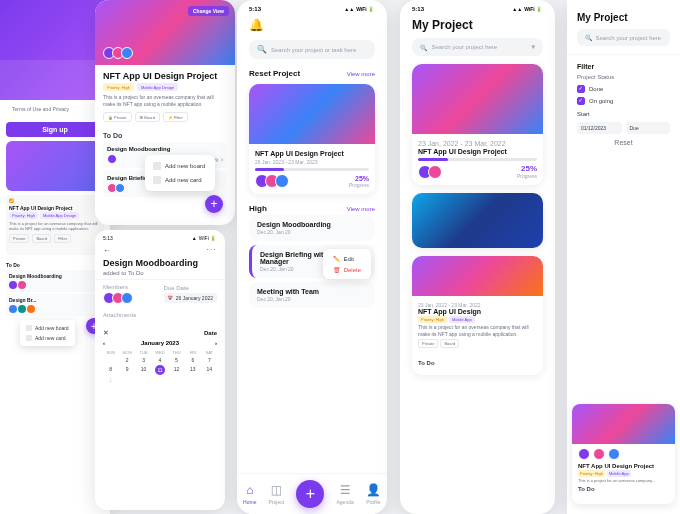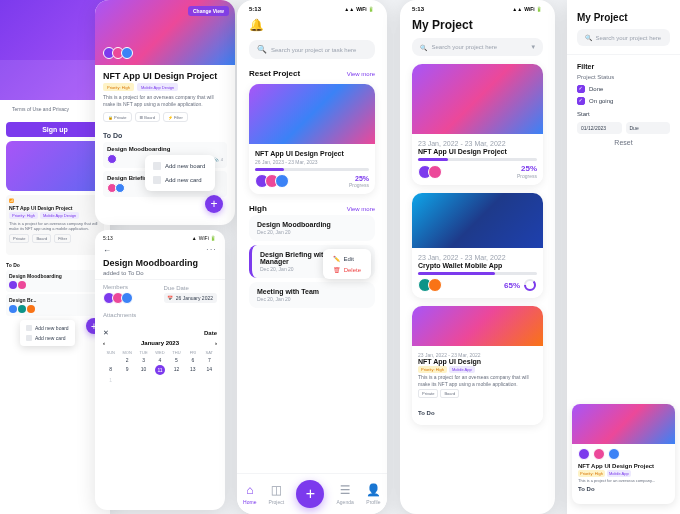--- a/index.html
+++ b/index.html
@@ -1312,40 +1312,20 @@
         <div style="text-align:right;">
           <div style="font-size:8px;font-weight:700;color:#7c3aed;">25%</div>
           <div style="font-size:5px;color:#9ca3af;">Progress</div>
         </div>
       </div>
     </div>
   </div>
 
   <div class="mp-project-card">
     <div class="mp-card-img" style="height:55px;background:linear-gradient(135deg,#0ea5e9,#1e3a8a,#1e40af);"></div>
-    <div class="mp-card-body">
-      <div style="font-size:7px;color:#9ca3af;margin-bottom:1px;">23 Jan, 2022 - 23 Mar, 2022</div>
-      <div class="mp-card-title">Crypto Wallet Mobile App</div>
-      <div class="progress-bar-wrap">
-        <div class="progress-bar-fill" style="width:65%;"></div>
-      </div>
-      <div class="mp-card-footer">
-        <div style="display:flex;">
-          <span style="display:inline-block;width:14px;height:14px;border-radius:50%;background:#0d9488;border:1.5px solid #fff;margin-right:-4px;"></span>
-          <span style="display:inline-block;width:14px;height:14px;border-radius:50%;background:#f97316;border:1.5px solid #fff;"></span>
-        </div>
-        <div style="text-align:right;display:flex;align-items:center;gap:3px;">
-          <div style="font-size:8px;font-weight:700;color:#7c3aed;">65%</div>
-          <svg width="14" height="14" viewBox="0 0 14 14">
-            <circle cx="7" cy="7" r="5" fill="none" stroke="#e5e7eb" stroke-width="2"></circle>
-            <circle cx="7" cy="7" r="5" fill="none" stroke="#7c3aed" stroke-width="2" stroke-dasharray="20.4 11.4" stroke-dashoffset="5"></circle>
-          </svg>
-        </div>
-      </div>
-    </div>
   </div>
 
   <div class="mp-project-card">
     <div class="mp-card-img" style="height:40px;background:linear-gradient(135deg,#a855f7,#ec4899,#f97316);"></div>
     <div class="mp-card-body">
       <div style="font-size:5px;color:#9ca3af;">23 Jan, 2022 - 23 Mar, 2022</div>
       <div style="font-size:7px;font-weight:700;color:#111;">NFT App UI Design</div>
       <div style="display:flex;gap:2px;margin:1px 0;">
         <span style="background:#fef3c7;color:#d97706;font-size:4px;padding:1px 3px;border-radius:2px;">Priority: High</span>
         <span style="background:#ede9fe;color:#7c3aed;font-size:4px;padding:1px 3px;border-radius:2px;">Mobile App</span>

